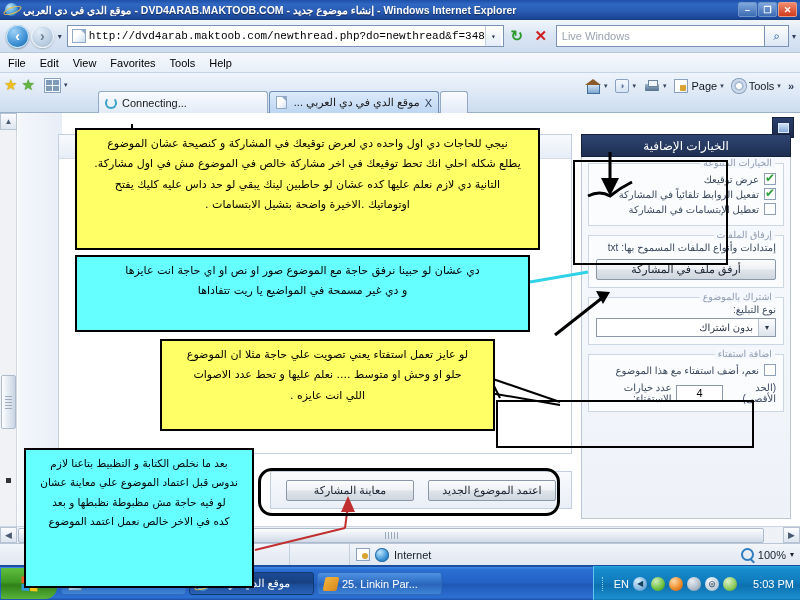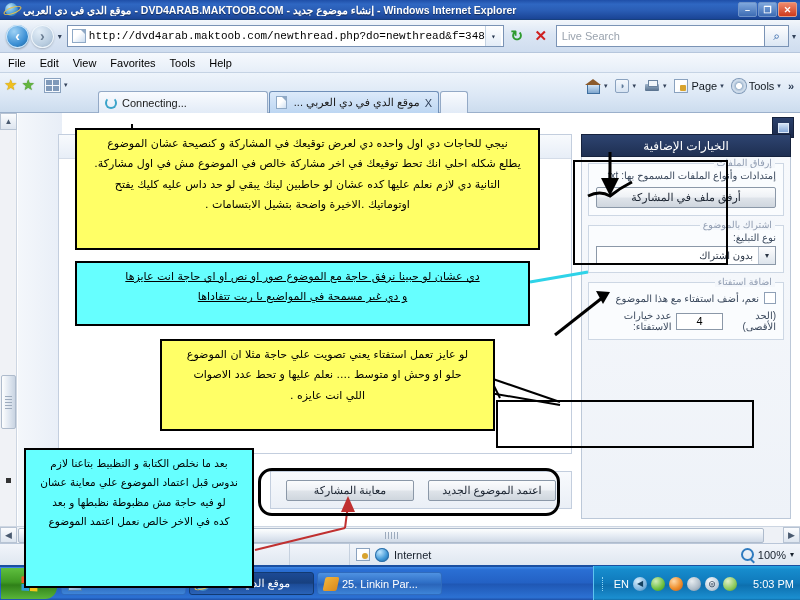--- a/index.html
+++ b/index.html
@@ -449,21 +449,21 @@
     <span class="navbtn back">‹</span>
     <span class="navbtn fwd">›</span>
     <span class="nav-caret">▾</span>
     <span class="addr-input">
       <span class="addr-favicon"></span>
       <span class="addr-url">http://dvd4arab.maktoob.com/newthread.php?do=newthread&amp;f=348</span>
       <span class="addr-drop">▾</span>
     </span>
     <span class="icon-btn refresh-ic">↻</span>
     <span class="icon-btn stop-ic">✕</span>
-    <span class="search-box">Live Search</span>
+    <span class="search-box">Live Windows</span>
     <span class="search-go">⌕</span>
     <span class="search-caret">▾</span>
   </div>
 
   <div class="menubar">
     <span>File</span>
     <span>Edit</span>
     <span>View</span>
     <span>Favorites</span>
     <span>Tools</span>
@@ -532,20 +532,35 @@
       <div class="editor-box">
         <div class="editor-toolstrip"></div>
       </div>
       <div class="editor-icon-sq">
           <i></i>
         </div>
 
       <div class="panel-head">الخيارات الإضافية</div>
       <div class="panel-body">
 
+        <div class="fieldset">
+          <span class="fs-legend">الخيارات المتنوعة</span>
+          <div class="chk-row">
+            <span class="chk on"></span>
+            <span class="chk-lbl">عرض توقيعك</span>
+          </div>
+          <div class="chk-row">
+            <span class="chk on"></span>
+            <span class="chk-lbl">تفعيل الروابط تلقائياً في المشاركة</span>
+          </div>
+          <div class="chk-row">
+            <span class="chk"></span>
+            <span class="chk-lbl">تعطيل الإبتسامات في المشاركة</span>
+          </div>
+        </div>
 
         <div class="fieldset">
           <span class="fs-legend">إرفاق الملفات</span>
           <div class="fs-note">إمتدادات وأنواع الملفات المسموح بها: txt</div>
           <div class="btn wide">أرفق ملف في المشاركة</div>
         </div>
 
         <div class="fieldset">
           <span class="fs-legend">اشتراك بالموضوع</span>
           <div class="sel-label">نوع التبليغ:</div>
@@ -669,21 +684,21 @@
     <path d="M132 124 L132 148" stroke="#000" stroke-width="2" fill="none"></path>
   </svg>
 
   <div class="anno yellow" style="left:75px; top:128px; width:465px; height:122px;">
     <p>نيجي للحاجات دي اول واحده دي لعرض توقيعك في المشاركة و كنصيحة عشان الموضوع</p>
     <p>يطلع شكله احلي انك تحط توقيعك في اخر مشاركة خالص في الموضوع مش في اول مشاركة.</p>
     <p>التانية دي لازم نعلم عليها كده  عشان لو حاطبين لينك يبقي لو حد داس عليه كليك يفتح</p>
     <p>اوتوماتيك .الاخيرة واضحة بتشيل الابتسامات .</p>
   </div>
 
-  <div class="anno cyan" style="left:75px; top:261px; width:455px; height:65px;text-decoration:underline;">
+  <div class="anno cyan" style="left:75px; top:255px; width:455px; height:77px;">
     <p>دي عشان لو حبينا نرفق حاجة مع الموضوع صور او نص او اي حاجة انت عايزها</p>
     <p>و دي غير مسمحة في المواضيع يا ريت تتفاداها</p>
   </div>
 
   <div class="anno yellow" style="left:160px; top:339px; width:335px; height:92px;">
     <p>لو عايز تعمل استفتاء يعني تصويت علي حاجة مثلا ان الموضوع</p>
     <p>حلو او وحش او متوسط .... نعلم عليها و تحط عدد الاصوات</p>
     <p>اللي انت عايزه .</p>
   </div>
 

